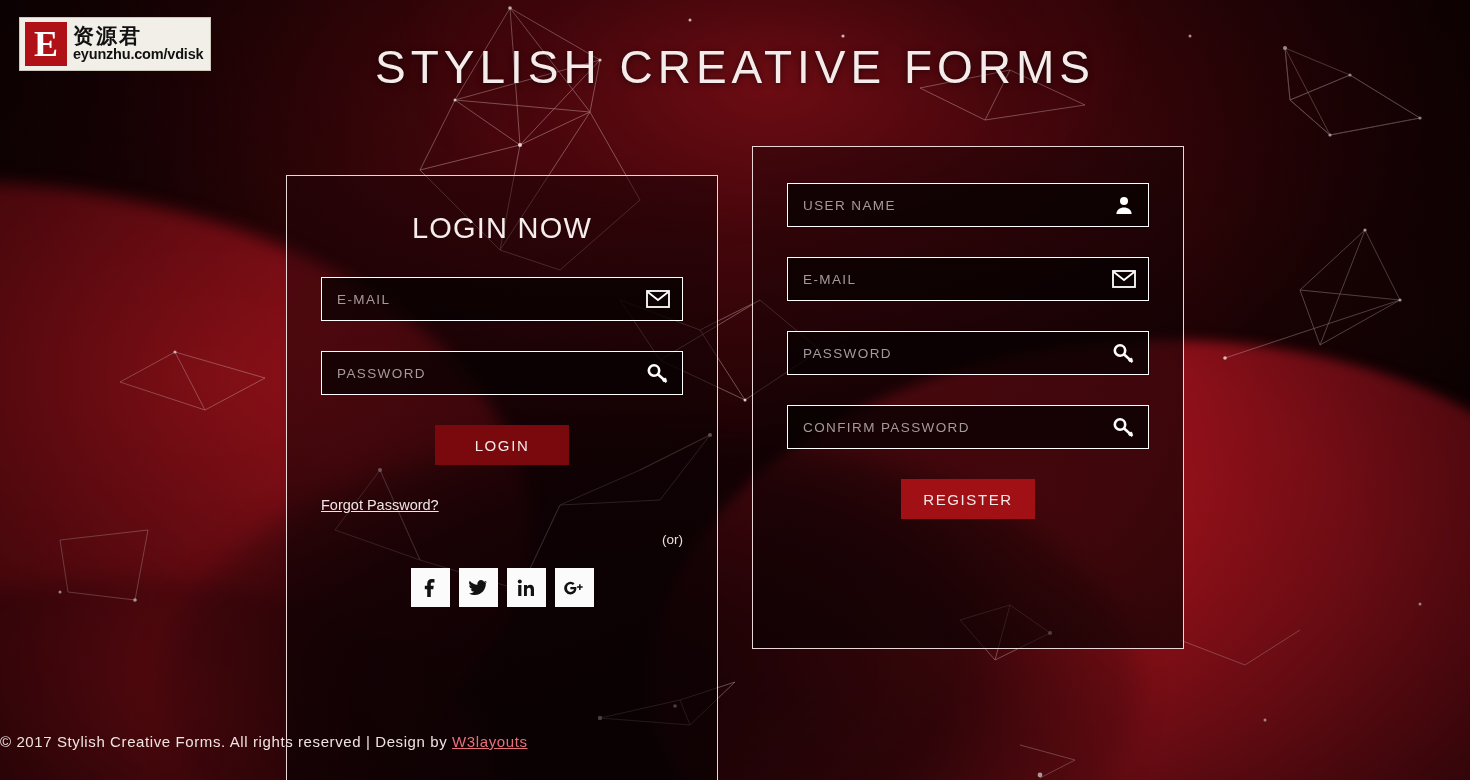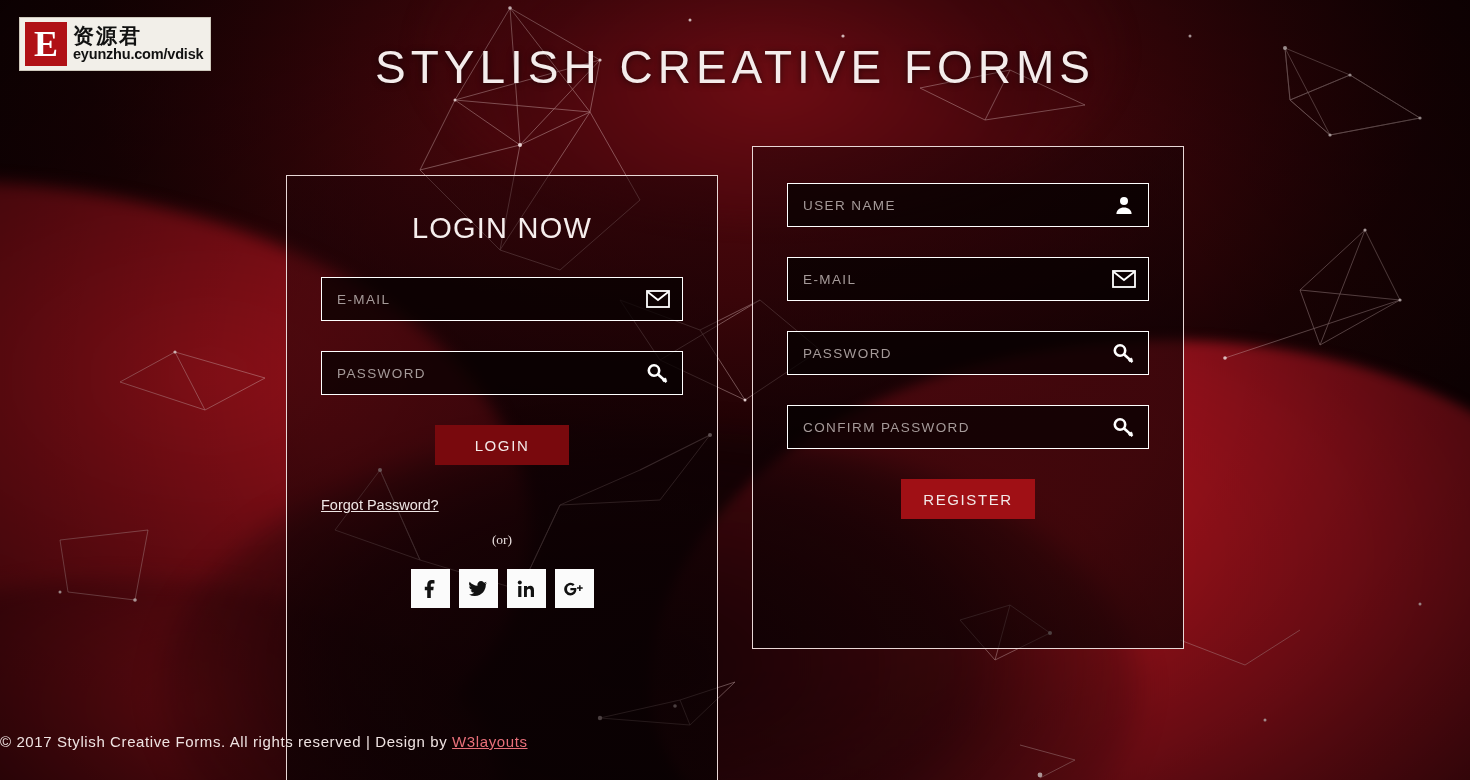--- a/index.html
+++ b/index.html
@@ -192,25 +192,24 @@
 
   .forgot {
     display: block;
     text-align: left;
     margin-top: 32px;
     color: #efe6e5;
     font-size: 14.5px;
     text-decoration: underline;
   }
   .or {
-    text-align: center;
+    text-align: right;
     color: #e8dedd;
     font-size: 13.5px;
     margin-top: 19px;
-    font-family: Liberation Serif, serif;
   }
   .socials {
     display: flex; justify-content: center; gap: 9px;
     margin-top: 21px;
   }
   .soc {
     width: 39px; height: 39px;
     background: #fbfbfb;
     display: flex; align-items: center; justify-content: center;
     color: #121212;

